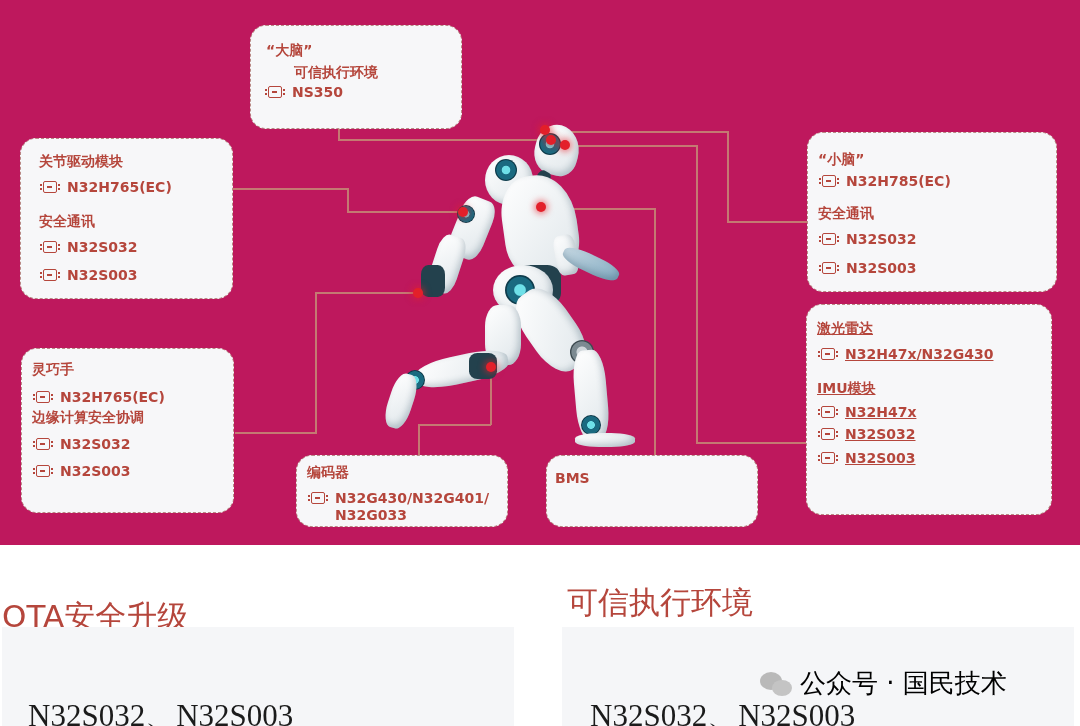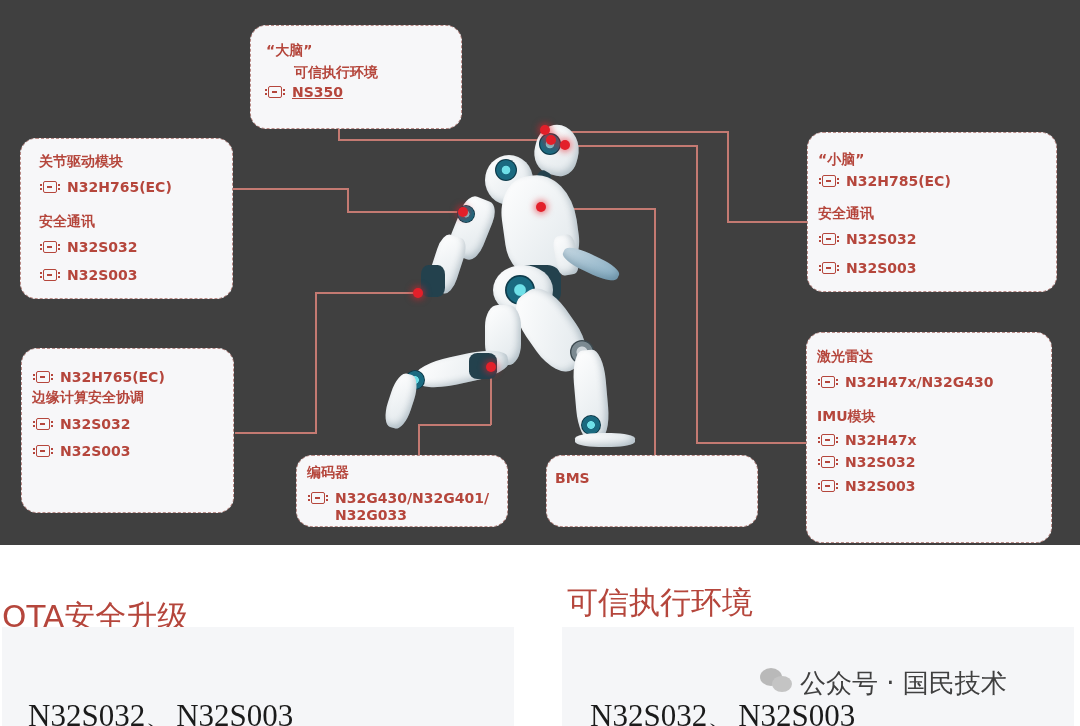--- a/index.html
+++ b/index.html
@@ -1,19 +1,19 @@
 <!DOCTYPE html>
 <html><head>
 <meta charset="utf-8">
 <style>
   * { box-sizing: border-box; margin: 0; padding: 0; }
   html, body { width: 1080px; height: 726px; overflow: hidden; background: #ffffff; }
   body { position: relative; font-family: "DejaVu Sans", "Liberation Sans", sans-serif; }
 
-  .diagram { position: absolute; left: 0; top: 0; width: 1080px; height: 545px; background: #404040; }
+  .diagram { position: absolute; left: 0; top: 0; width: 1080px; height: 545px; background: #be185d; }
 
   .box {
     position: absolute;
     border: 1.5px dashed #b98a86;
     border-radius: 16px;
     background: #f7f7f9;
     color: #b5463c;
     font-weight: bold;
   }
   .box .title { font-size: 14px; line-height: 20px; }
@@ -40,21 +40,21 @@
 
   
   .robot { position: absolute; left: 385px; top: 115px; width: 260px; height: 340px; }
   .part { position: absolute; background: linear-gradient(135deg,#ffffff,#dfe6ea); border-radius: 40%; box-shadow: inset -3px -3px 6px rgba(40,70,90,.25); }
   .joint { position: absolute; border-radius: 50%; background: radial-gradient(circle,#6ee0e8 0 25%,#1a6a80 30% 60%,#0e3c4c 65%); }
   .dark { position: absolute; background: #23414d; border-radius: 30%; }
 
   .section-title { position: absolute; font-size: 31px; color: #b5463c; font-family: "DejaVu Sans", sans-serif; letter-spacing: 0px; }
   .panel { position: absolute; background: #f5f6f8; }
   .panel-text { position: absolute; font-size: 31px; color: #1b1b1b; font-family: Liberation Serif, serif; margin-top: 36px; }
-  .watermark { position: absolute; font-size: 26px; color: #404040; display: flex; align-items: flex-start; }
+  .watermark { position: absolute; font-size: 26px; color: #000000; display: flex; align-items: center; }
   .wm-icon { width: 34px; height: 28px; position: relative; margin-right: 6px; }
   .wm-icon span { position: absolute; background: #b9b9b9; border-radius: 50%; }
 </style>
 </head>
 <body>
 
 <div class="diagram">
 
   <div class="line v" style="left:338px;top:128px;height:12px;"></div>
   <div class="line h" style="left:338px;top:139px;width:210px;"></div>
@@ -126,21 +126,21 @@
   <div class="dot" style="left:546px;top:135px;"></div>
   <div class="dot" style="left:560px;top:140px;"></div>
   <div class="dot" style="left:458px;top:207px;"></div>
   <div class="dot" style="left:536px;top:202px;"></div>
   <div class="dot" style="left:413px;top:288px;"></div>
   <div class="dot" style="left:486px;top:362px;"></div>
 
   <div class="box" style="left:250px;top:25px;width:212px;height:104px;padding:14px 0 0 15px;">
     <div class="title">“大脑”</div>
     <div class="title" style="margin-left:28px;margin-top:2px;">可信执行环境</div>
-    <div class="item" style="margin-left:2px;text-decoration:underline;">
+    <div class="item" style="margin-left:2px;">
       <span class="chip"></span>
       <span>NS350</span>
     </div>
   </div>
 
   <div class="box" style="left:20px;top:138px;width:213px;height:161px;padding:12px 0 0 18px;">
     <div class="title">关节驱动模块</div>
     <div class="item" style="margin-top:6px;margin-left:4px;">
       <span class="chip"></span>
       <span>N32H765(EC)</span>
@@ -167,36 +167,37 @@
       <span class="chip"></span>
       <span>N32S032</span>
     </div>
     <div class="item" style="margin-top:9px;margin-left:4px;">
       <span class="chip"></span>
       <span>N32S003</span>
     </div>
   </div>
 
   <div class="box" style="left:21px;top:348px;width:213px;height:165px;padding:10px 0 0 10px;">
+    <div class="title">灵巧手</div>
     <div class="item" style="margin-top:8px;margin-left:4px;">
       <span class="chip"></span>
       <span>N32H765(EC)</span>
     </div>
     <div class="title" style="">边缘计算安全协调</div>
     <div class="item" style="margin-top:7px;margin-left:4px;">
       <span class="chip"></span>
       <span>N32S032</span>
     </div>
     <div class="item" style="margin-top:7px;margin-left:4px;">
       <span class="chip"></span>
       <span>N32S003</span>
     </div>
   </div>
 
-  <div class="box" style="left:806px;top:332px;width:246px;height:211px;padding:13px 0 0 10px;">
+  <div class="box" style="left:806px;top:304px;width:246px;height:211px;padding:13px 0 0 10px;text-decoration:underline;">
     <div class="title">激光雷达</div>
     <div class="item" style="margin-top:6px;margin-left:4px;">
       <span class="chip"></span>
       <span>N32H47x/N32G430</span>
     </div>
     <div class="title" style="margin-top:14px;">IMU模块</div>
     <div class="item" style="margin-top:4px;margin-left:4px;">
       <span class="chip"></span>
       <span>N32H47x</span>
     </div>

